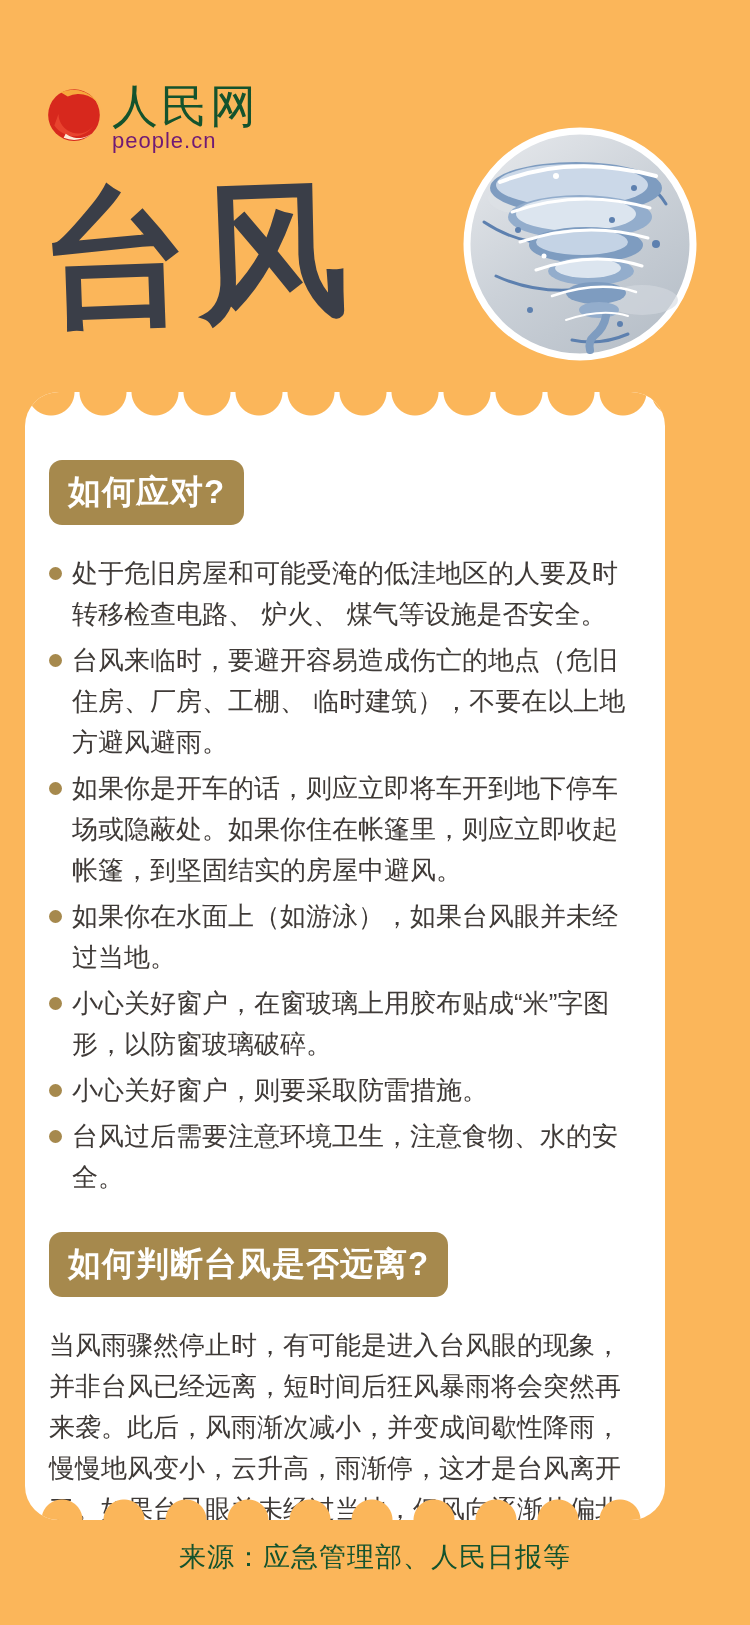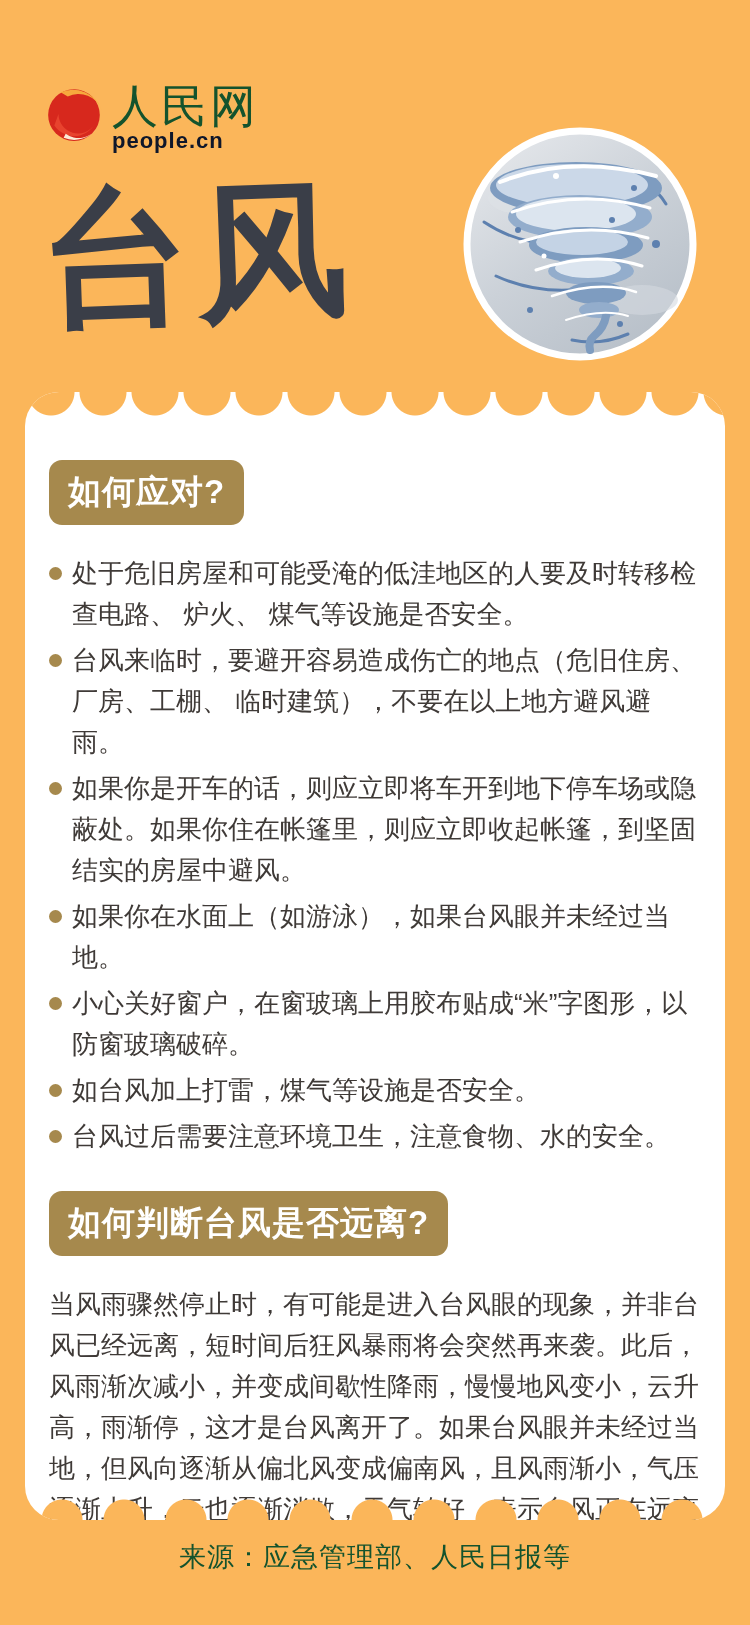--- a/index.html
+++ b/index.html
@@ -12,35 +12,35 @@
     overflow:hidden;
     color:#3F3A37;
   }
   .page { position:absolute; inset:0; }
 
   
   .logo { position:absolute; top:82px; left:44px; display:flex; align-items:flex-start; }
   .logo-globe { width:62px; height:62px; flex:none; }
   .logo-text { margin-left:6px; }
   .logo-cn { font-size:46px; font-weight:normal; color:#14532d; letter-spacing:3px; line-height:1.05; }
-  .logo-en { font-size:22px; font-weight:bold; color:#0f172a; letter-spacing:1px; margin-top:-2px; }
+  .logo-en { font-size:22px; font-weight:normal; color:#701a75; letter-spacing:1px; margin-top:-2px; }
 
   .title {
     position:absolute; top:182px; left:44px;
     font-size:150px; line-height:1.05; font-weight:900;
     color:#3A3E48; letter-spacing:6px;
     transform:rotate(-2deg); transform-origin:0 100%;
   }
 
   .tornado-wrap { position:absolute; top:124px; left:460px; width:240px; height:240px; }
 
   
   .card {
     position:absolute; left:25px; top:392px;
-    width:700px; height:1128px;
+    width:640px; height:1128px;
     background:#FFFFFF;
     border-radius:34px;
     overflow:hidden;
   }
   .scallop { position:absolute; left:0; right:0; pointer-events:none; }
   .scallop.top {
     top:0; height:30px;
     background-image:radial-gradient(circle 24px at 50% 0px, #FBB65A 0 23px, transparent 24px);
     background-size:52px 30px; background-repeat:repeat-x; background-position:0 0;
   }
@@ -162,21 +162,21 @@
             <li>
               <span class="dot"></span>
               <span>如果你在水面上（如游泳），如果台风眼并未经过当地。</span>
             </li>
             <li>
               <span class="dot"></span>
               <span>小心关好窗户，在窗玻璃上用胶布贴成“米”字图形，以防窗玻璃破碎。</span>
             </li>
             <li>
               <span class="dot"></span>
-              <span>如台风加上打雷，煤气等设施是否安全。</span>
+              <span>小心关好窗户，则要采取防雷措施。</span>
             </li>
             <li>
               <span class="dot"></span>
               <span>台风过后需要注意环境卫生，注意食物、水的安全。</span>
             </li>
           </ul>
       </section>
 
       <section class="section-judge">
         <div class="badge">如何判断台风是否远离?</div>

